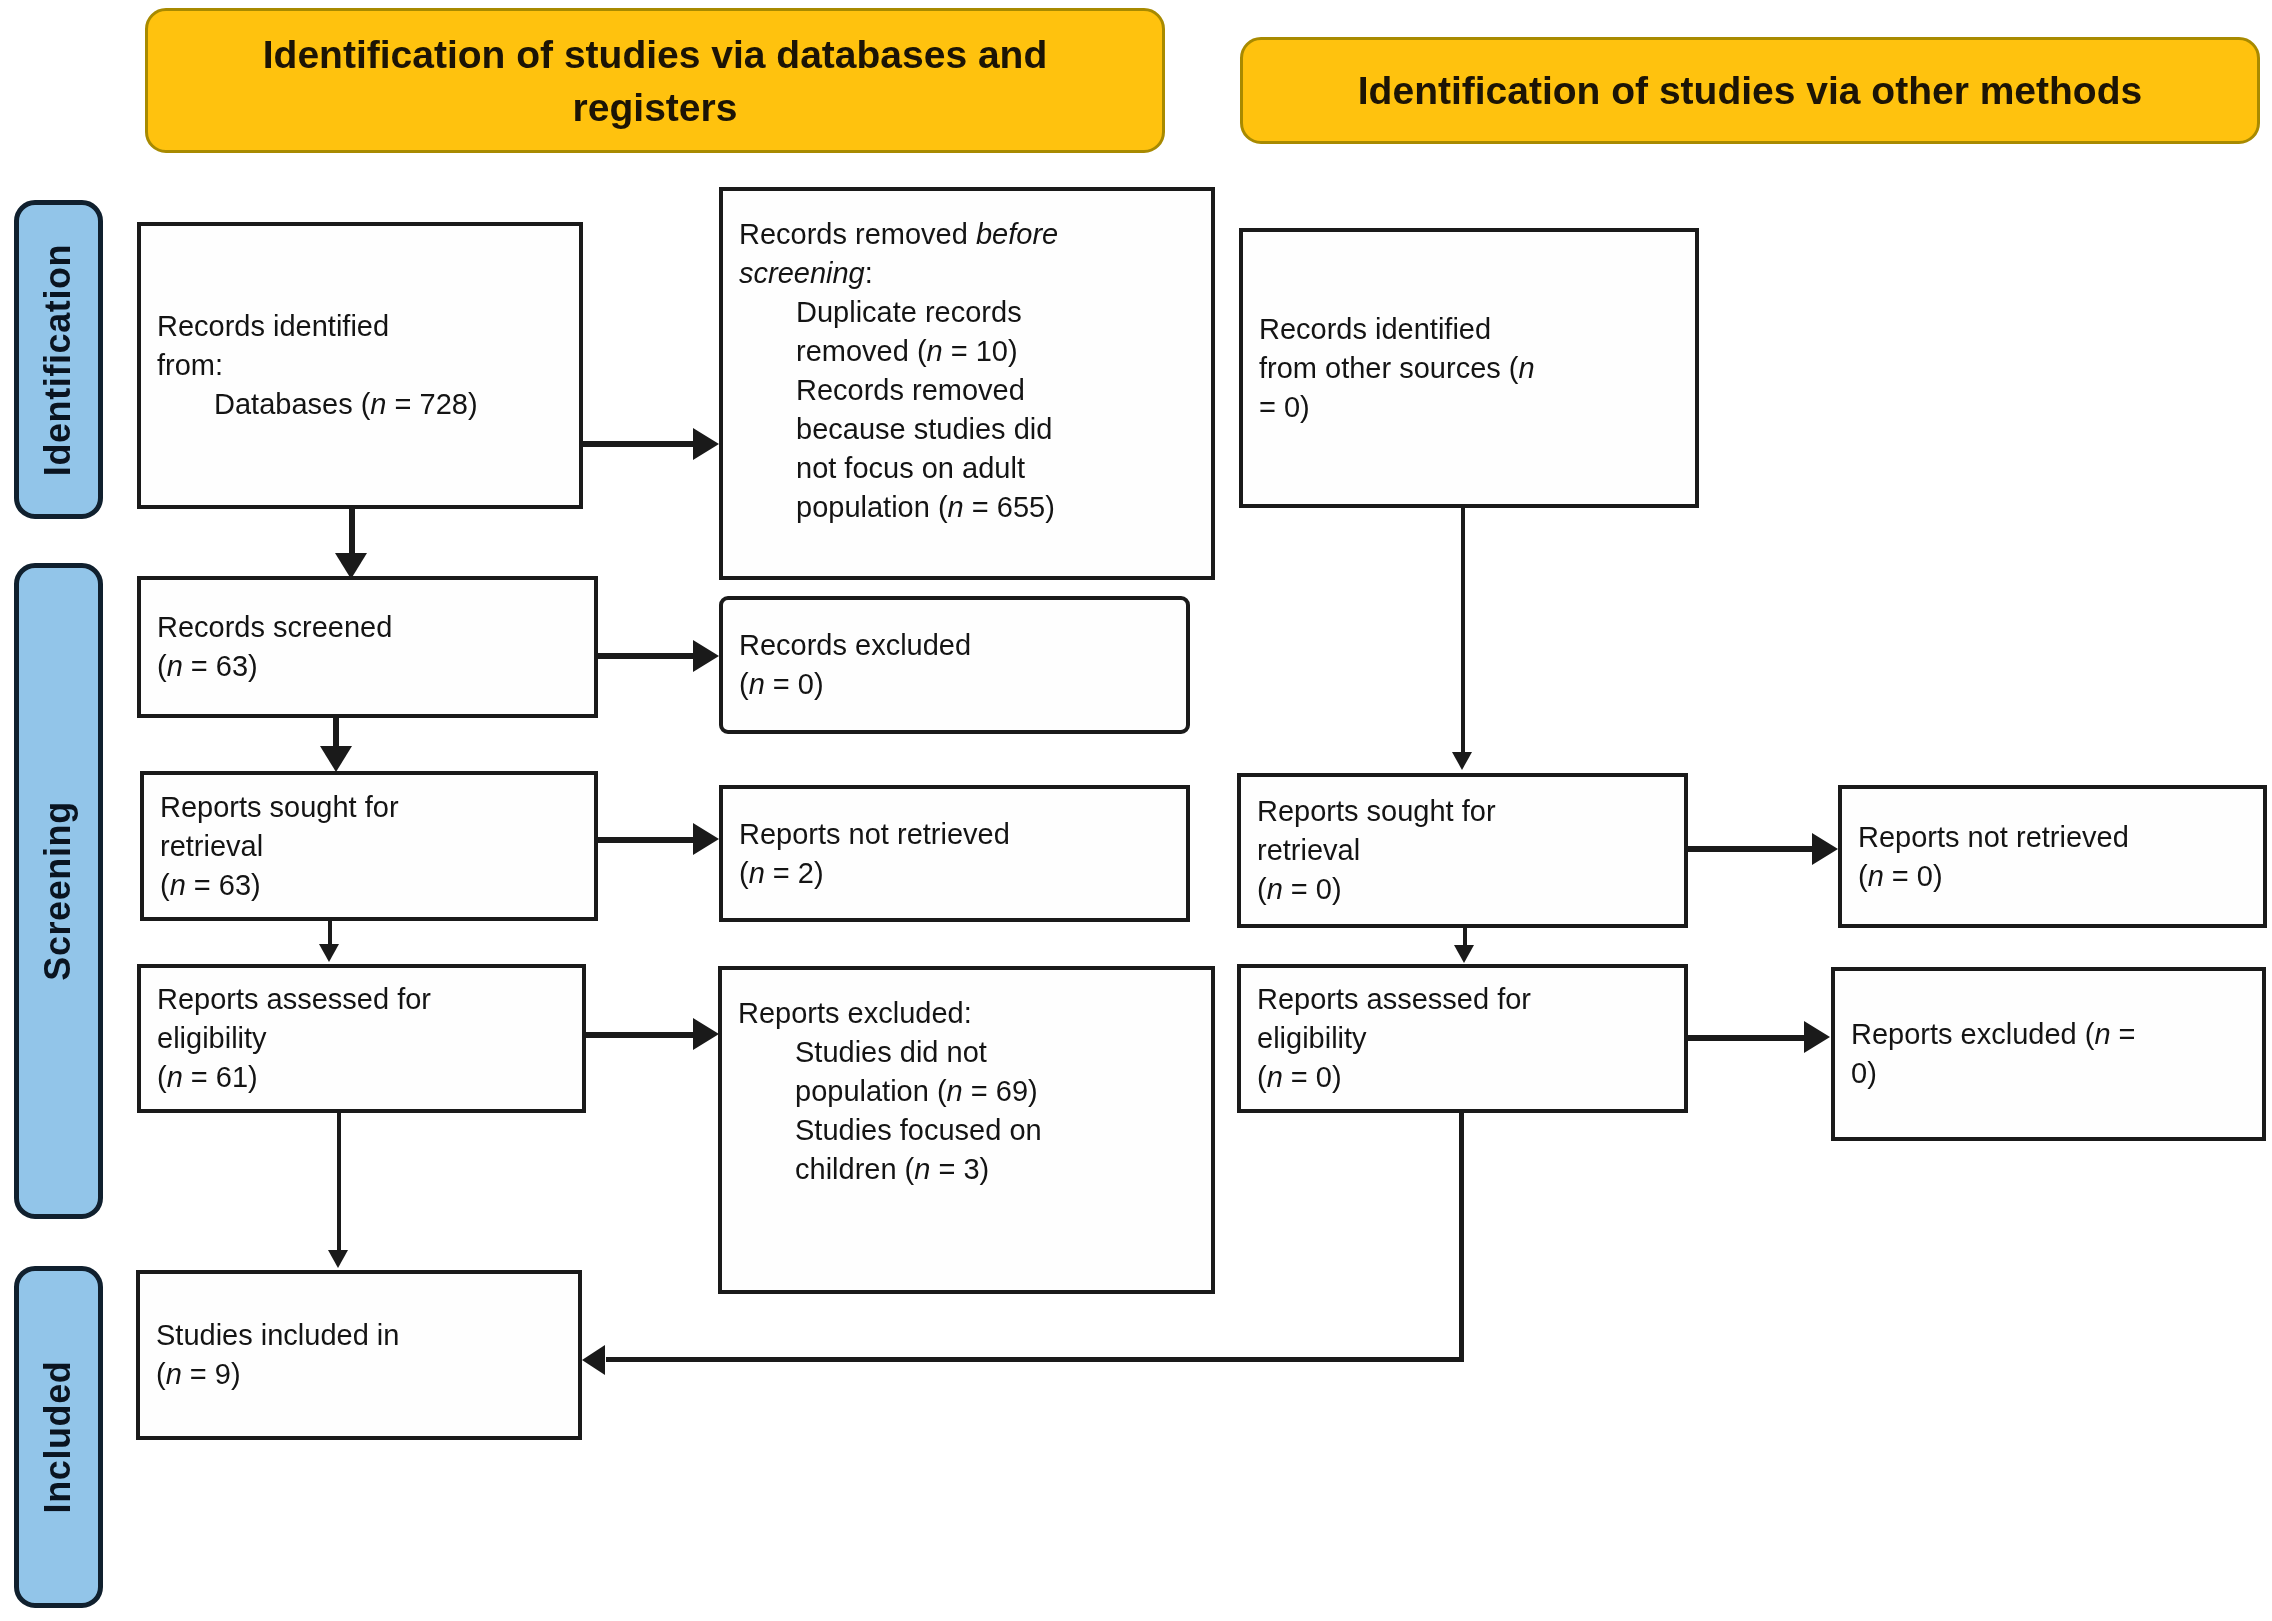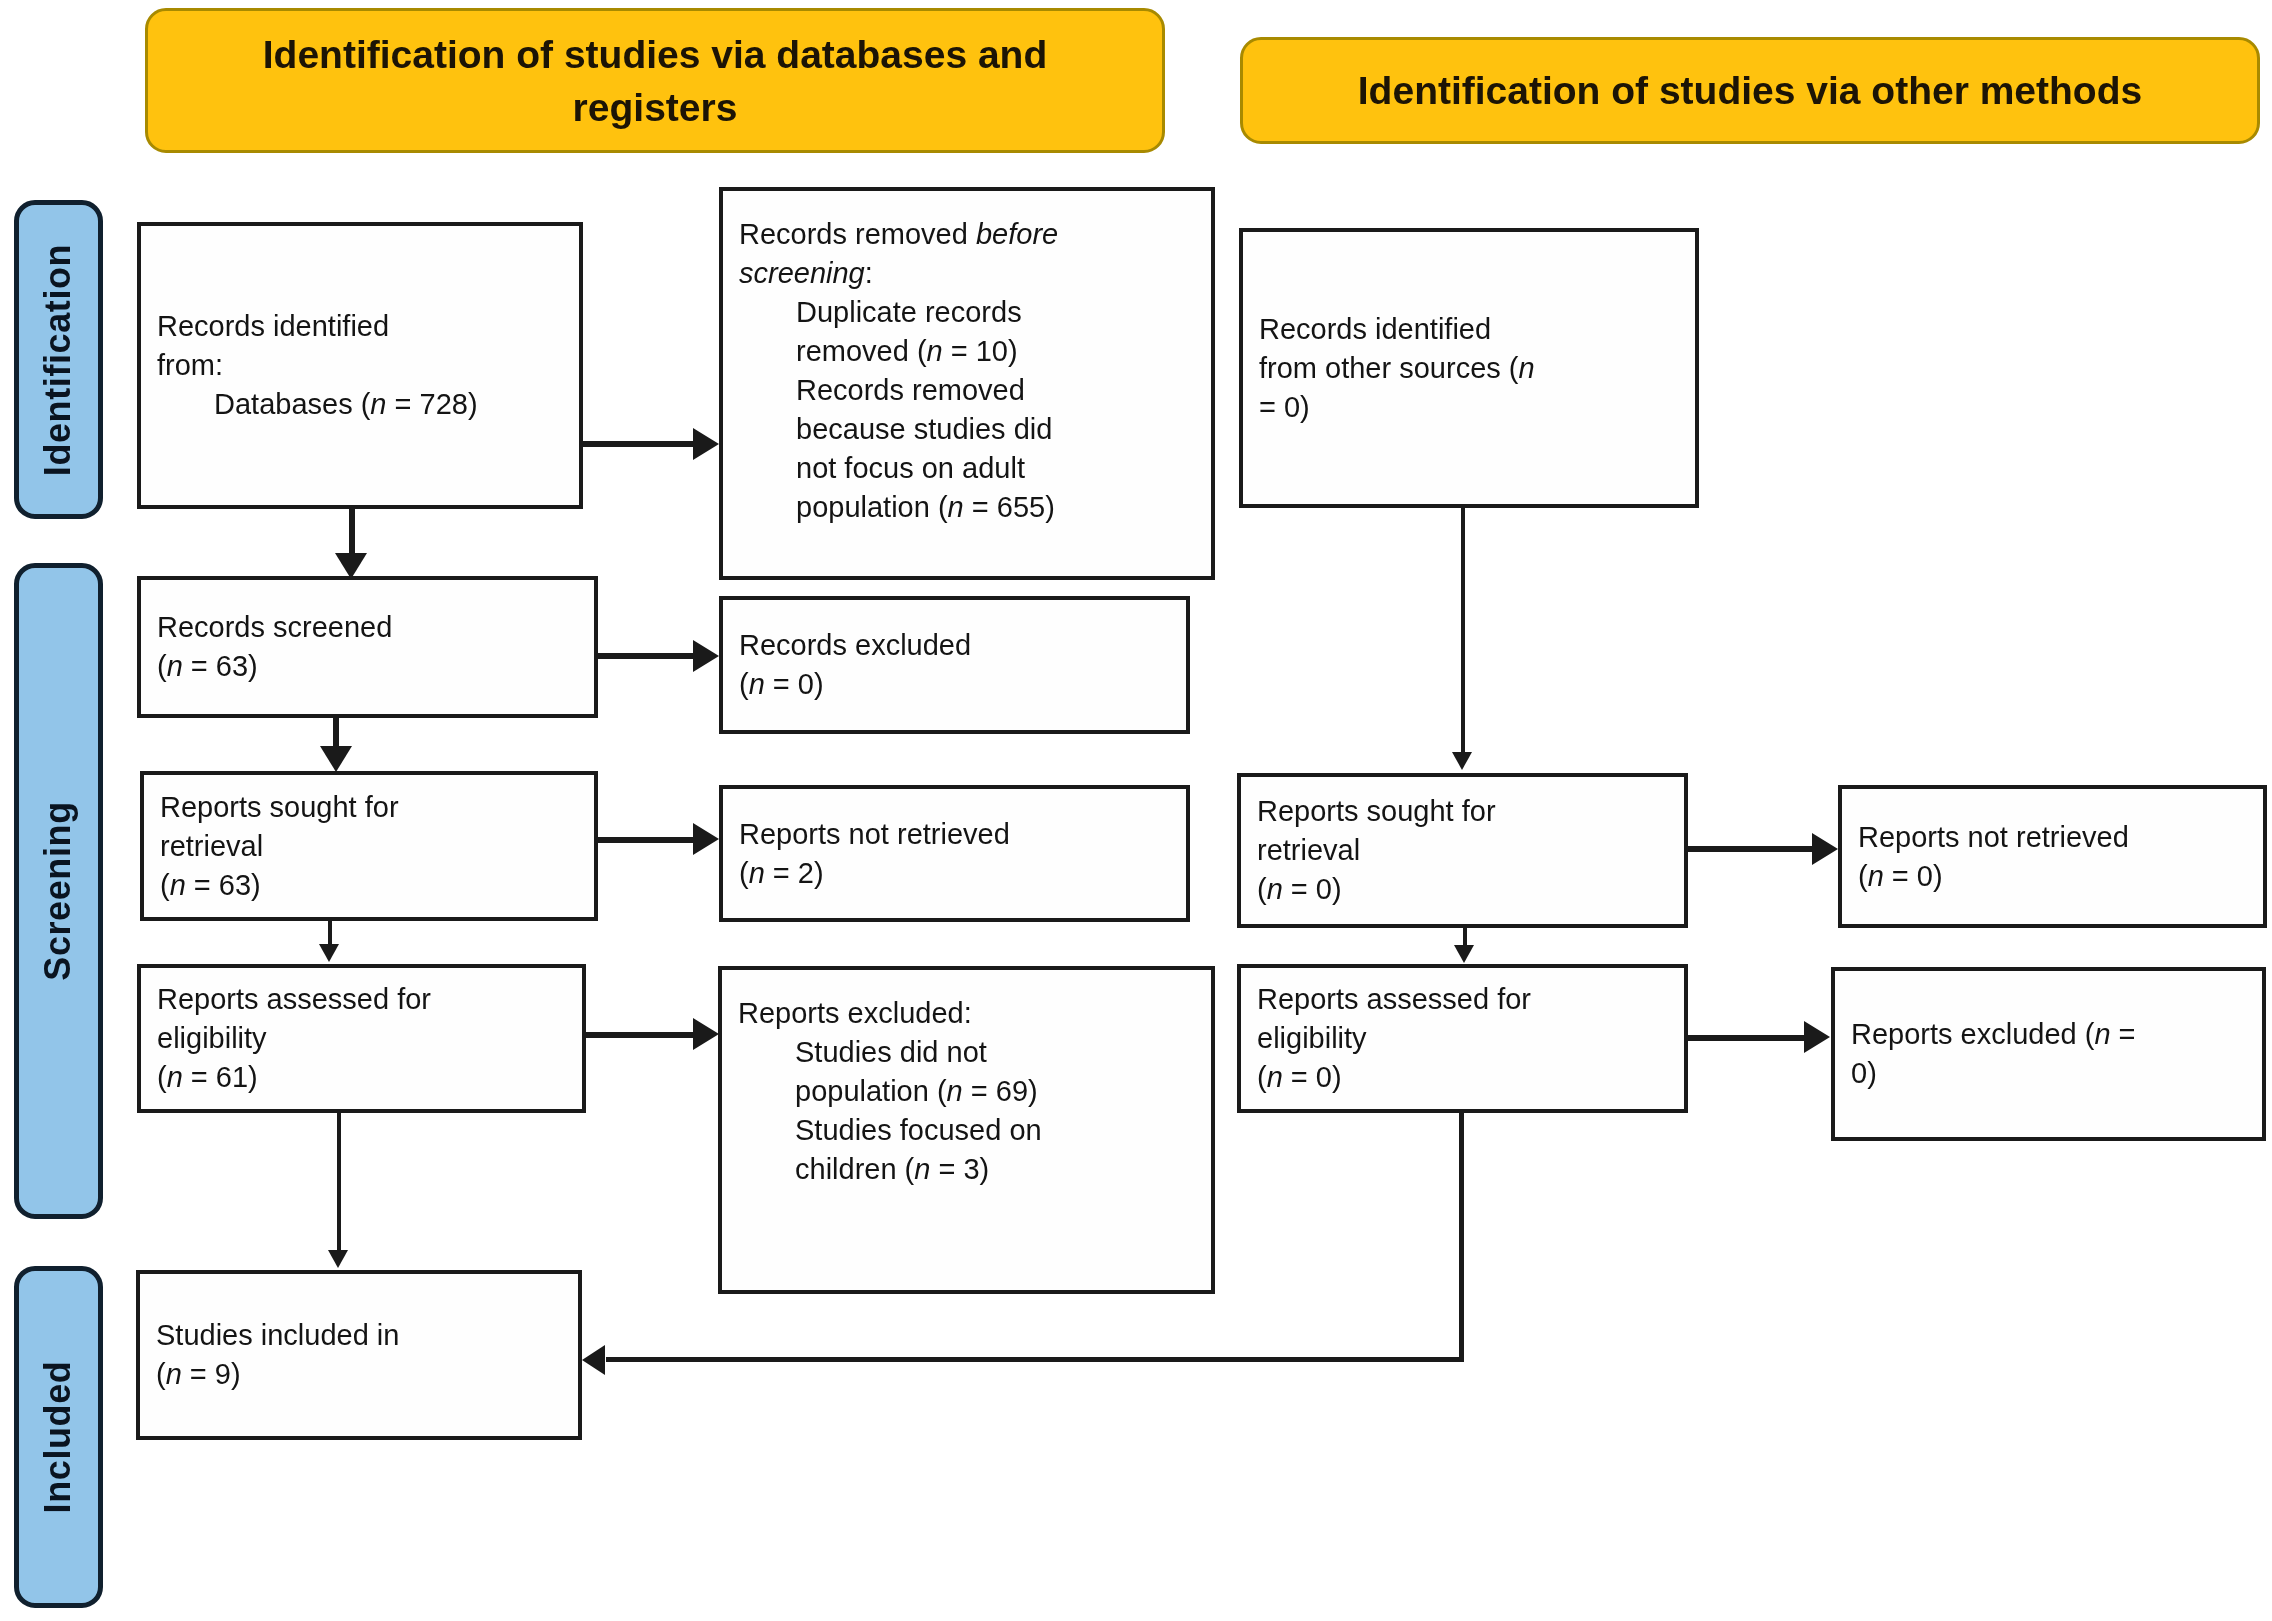--- a/index.html
+++ b/index.html
@@ -70,21 +70,21 @@
       <div class="line ind"><span>removed (</span><i>n</i><span> = 10)</span></div>
       <div class="line ind"><span>Records removed</span></div>
       <div class="line ind"><span>because studies did</span></div>
       <div class="line ind"><span>not focus on adult</span></div>
       <div class="line ind"><span>population (</span><i>n</i><span> = 655)</span></div>
     </div>
   <div class="box" style="left:137px;top:576px;width:461px;height:142px;">
       <div class="line"><span>Records screened</span></div>
       <div class="line"><span>(</span><i>n</i><span> = 63)</span></div>
     </div>
-  <div class="box" style="left:719px;top:596px;width:471px;height:138px;">
+  <div class="box" style="left:719px;top:596px;width:471px;height:138px;border-radius:9px;">
       <div class="line"><span>Records excluded</span></div>
       <div class="line"><span>(</span><i>n</i><span> = 0)</span></div>
     </div>
   <div class="box" style="left:140px;top:771px;width:458px;height:150px;">
       <div class="line"><span>Reports sought for</span></div>
       <div class="line"><span>retrieval</span></div>
       <div class="line"><span>(</span><i>n</i><span> = 63)</span></div>
     </div>
   <div class="box" style="left:719px;top:785px;width:471px;height:137px;">
       <div class="line"><span>Reports not retrieved</span></div>

